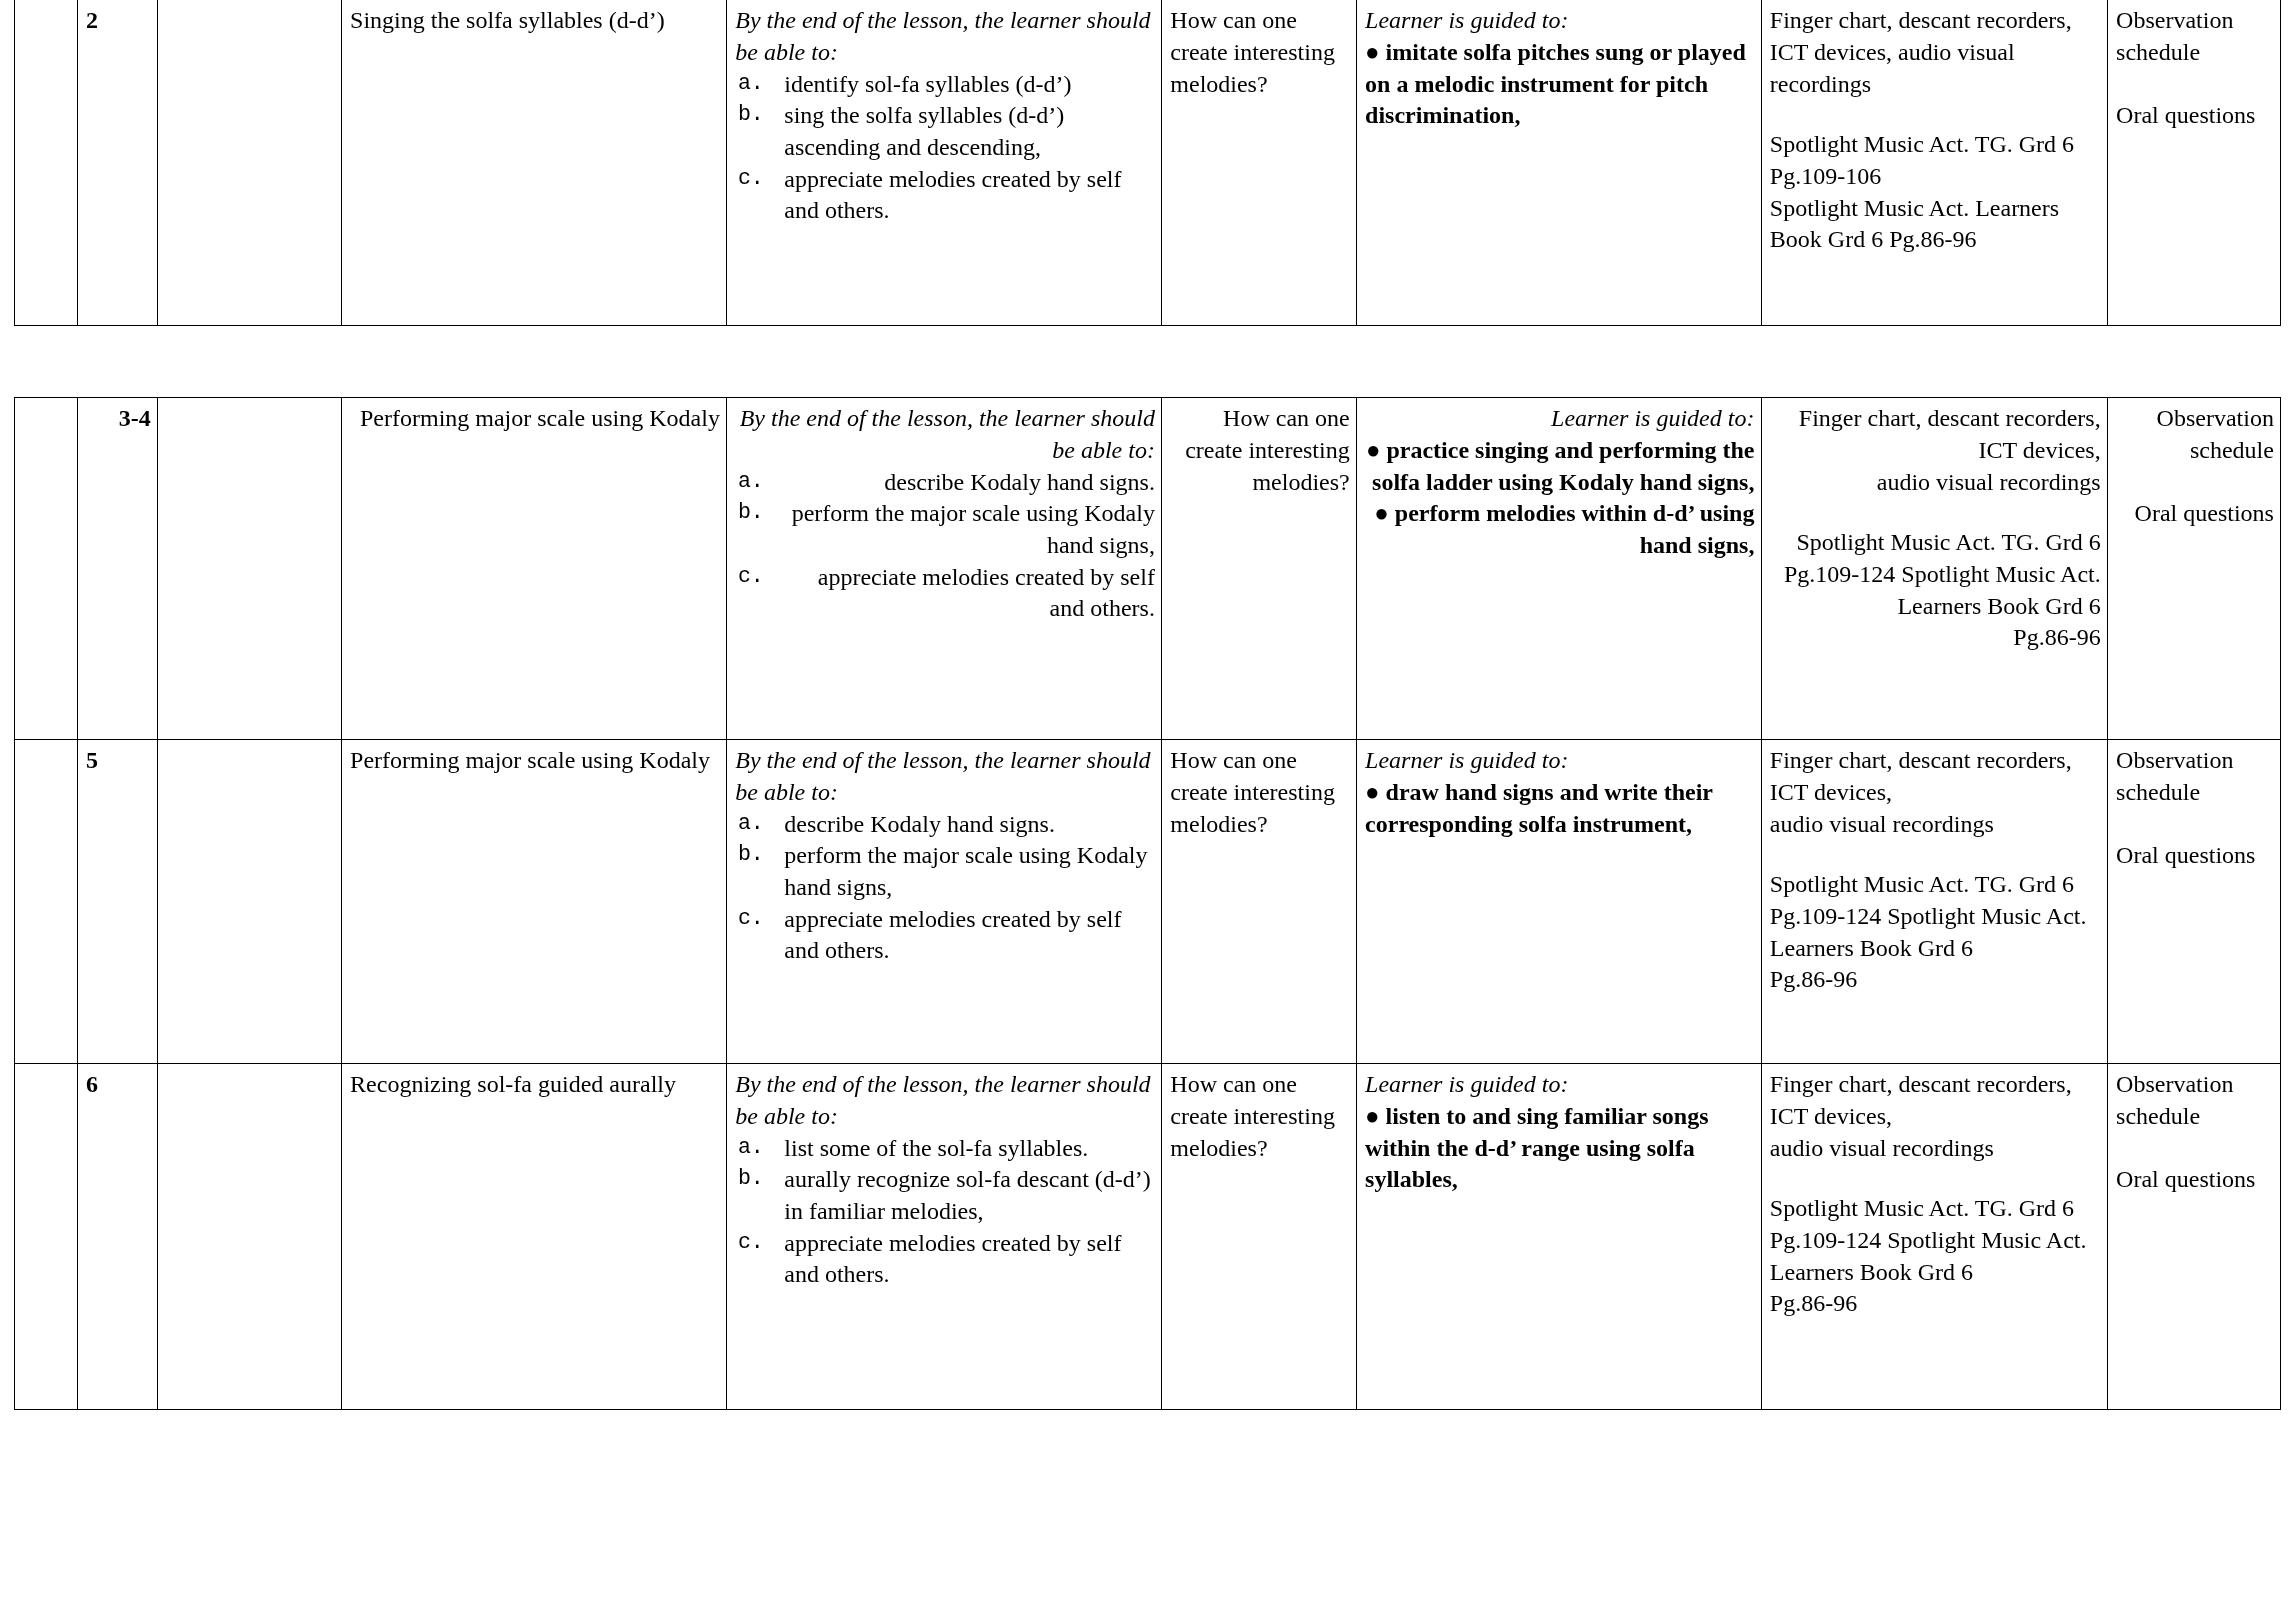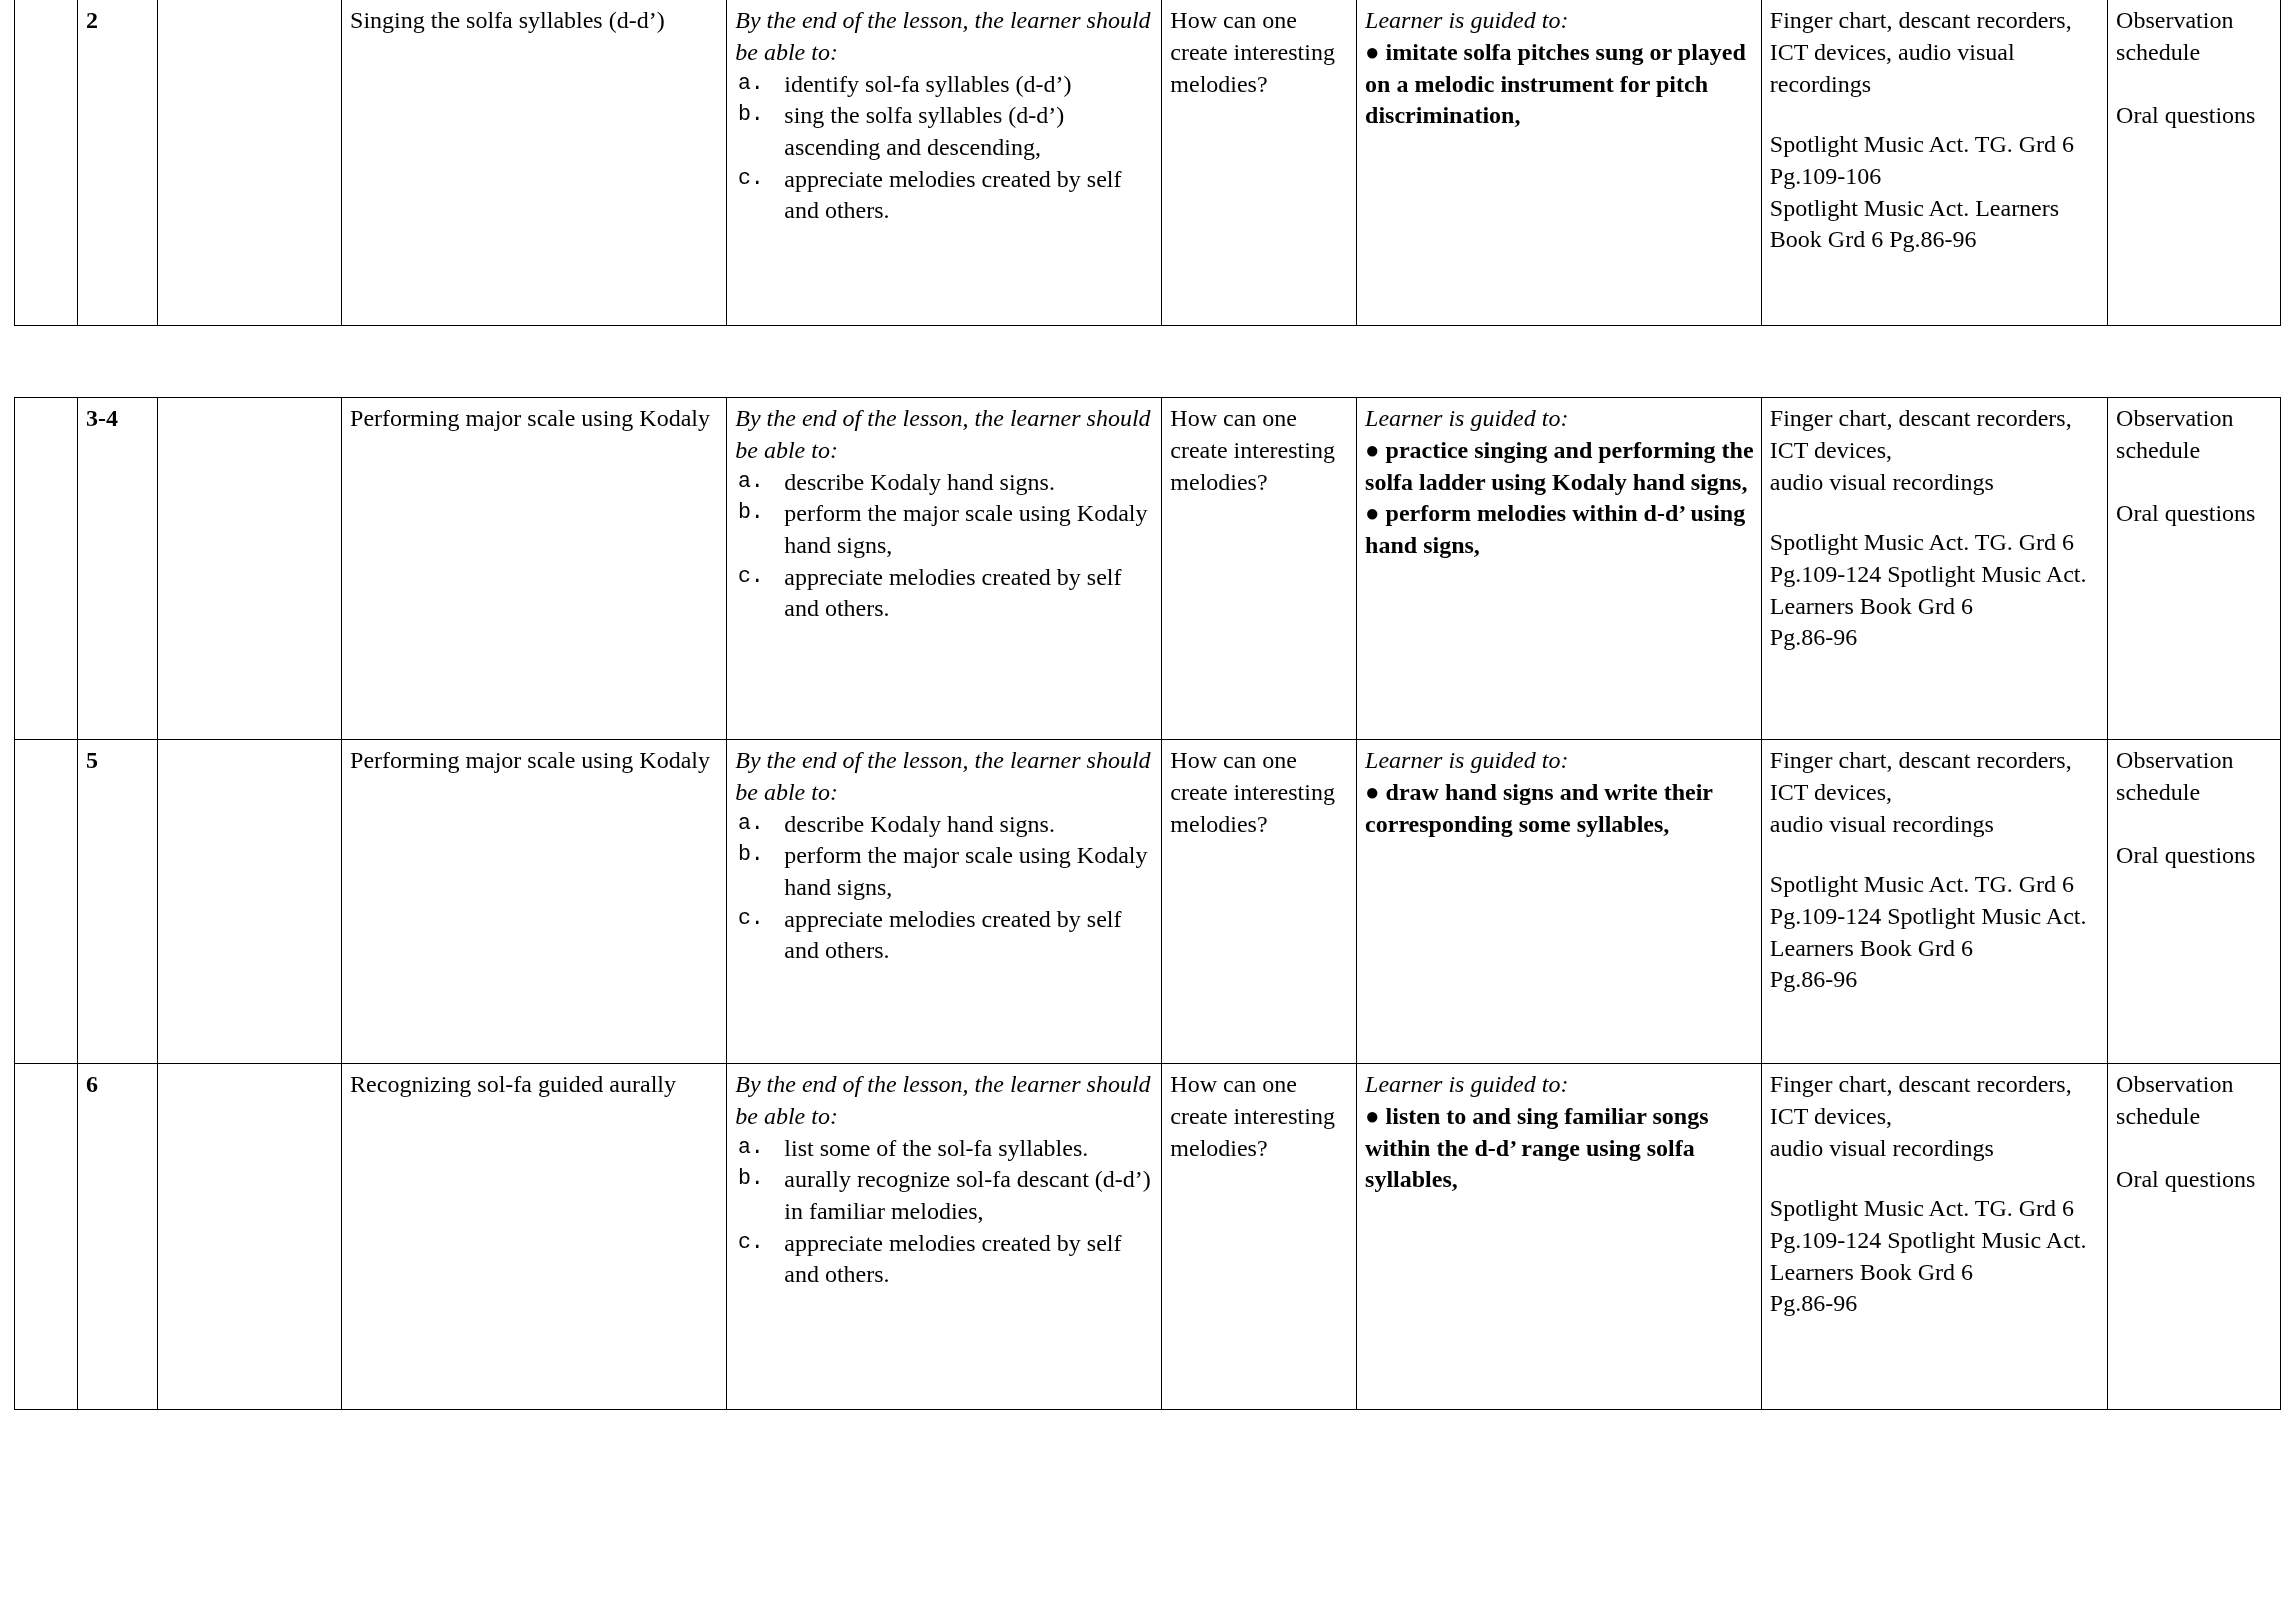--- a/index.html
+++ b/index.html
@@ -45,21 +45,21 @@
     overflow: hidden;
   }
 
   
   #table-top { position: absolute; left: 14.4px; top: 0px; width: 2267px; }
   #table-top td { border-top: none; }
   #table-top tr.r1 td { height: 325px; }
 
   
   #table-bottom { position: absolute; left: 14.4px; top: 397px; width: 2267px; }
-  #table-bottom tr.r1 td { height: 342px; }
+  #table-bottom tr.r1 td { height: 342px; text-align: right; }
   #table-bottom tr.r2 td { height: 324px; }
   #table-bottom tr.r3 td { height: 346px; }
 
   .c-week   { width: 29px; }
   .c-lesson { width: 37px; }
   .c-strand { width: 85px; }
   .c-sub    { width: 178px; }
   .c-out    { width: 201px; }
   .c-inq    { width: 90px; }
   .c-exp    { width: 187px; }
@@ -268,21 +268,21 @@
               <span class="mk">c.</span>
               <span class="bd">appreciate melodies created by self and others.</span>
             </li>
           </ol>
         </td>
         <td>
           <span class="cell-text">How can one create interesting melodies?</span>
         </td>
         <td>
           <span class="lead">Learner is guided to:</span>
-          <span class="bullet-line">● draw hand signs and write their corresponding some syllables,</span>
+          <span class="bullet-line">● draw hand signs and write their corresponding solfa instrument,</span>
         </td>
         <td>
           <span class="cell-text">Finger chart, descant recorders, ICT devices,
 audio visual recordings</span>
           <span class="gap"></span>
           <span class="cell-text">Spotlight Music Act. TG. Grd 6 Pg.109-124 Spotlight Music Act.
 Learners Book Grd 6
 Pg.86-96</span>
         </td>
         <td>

